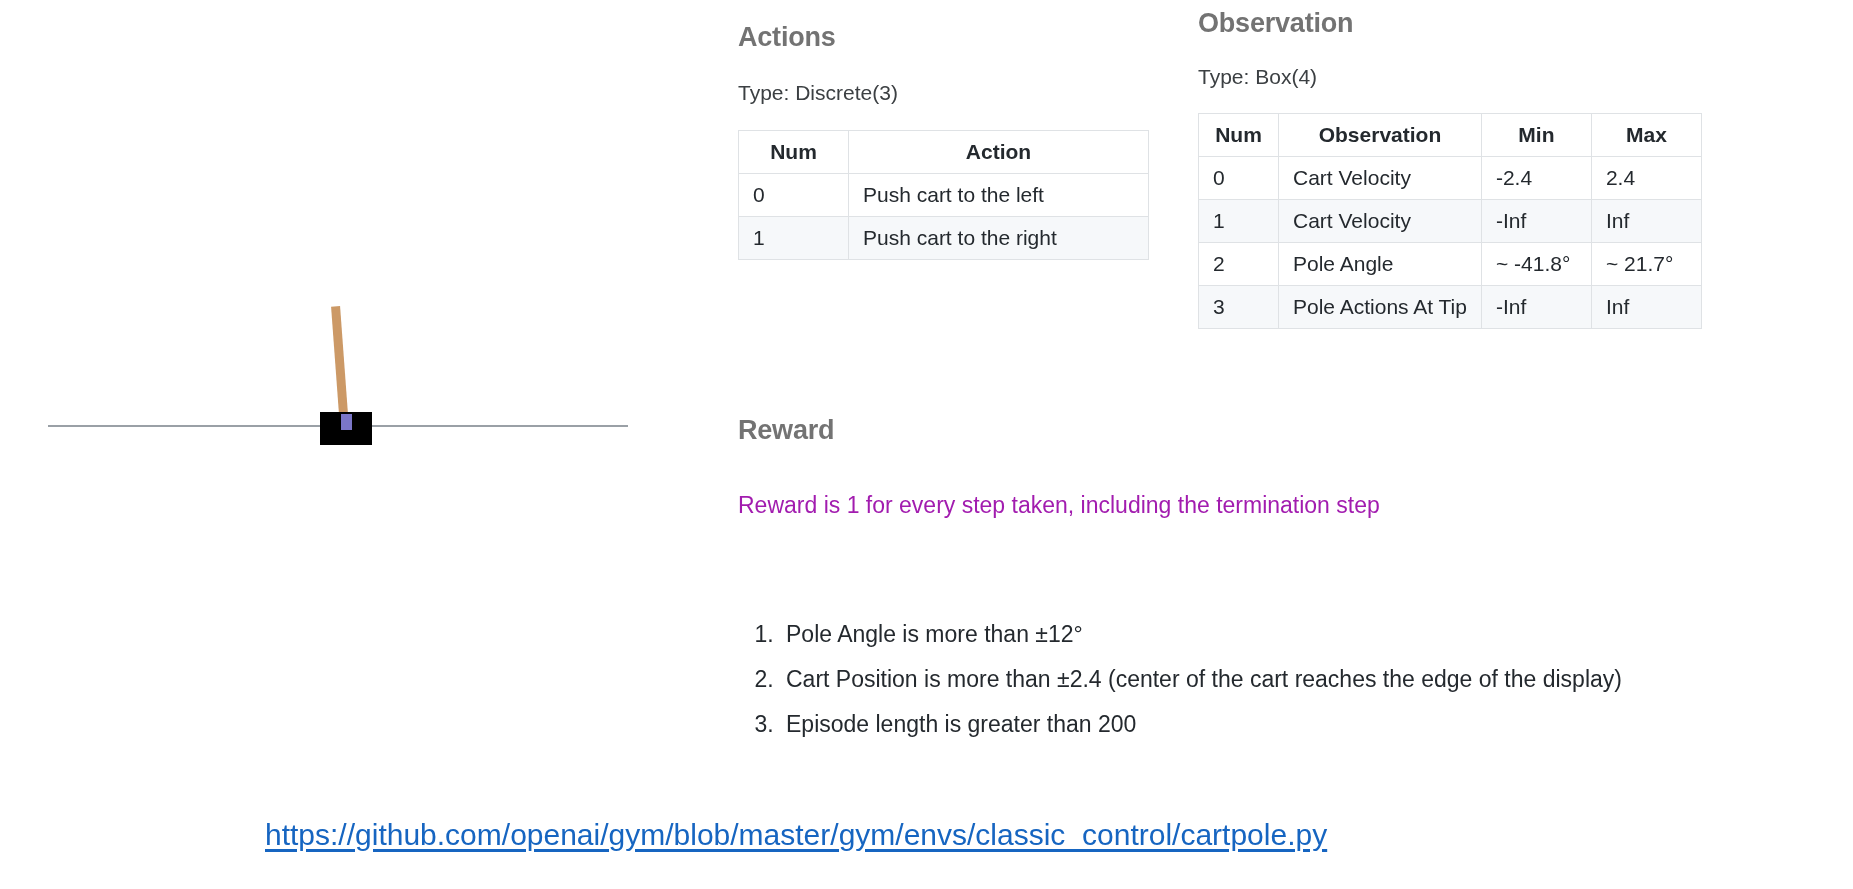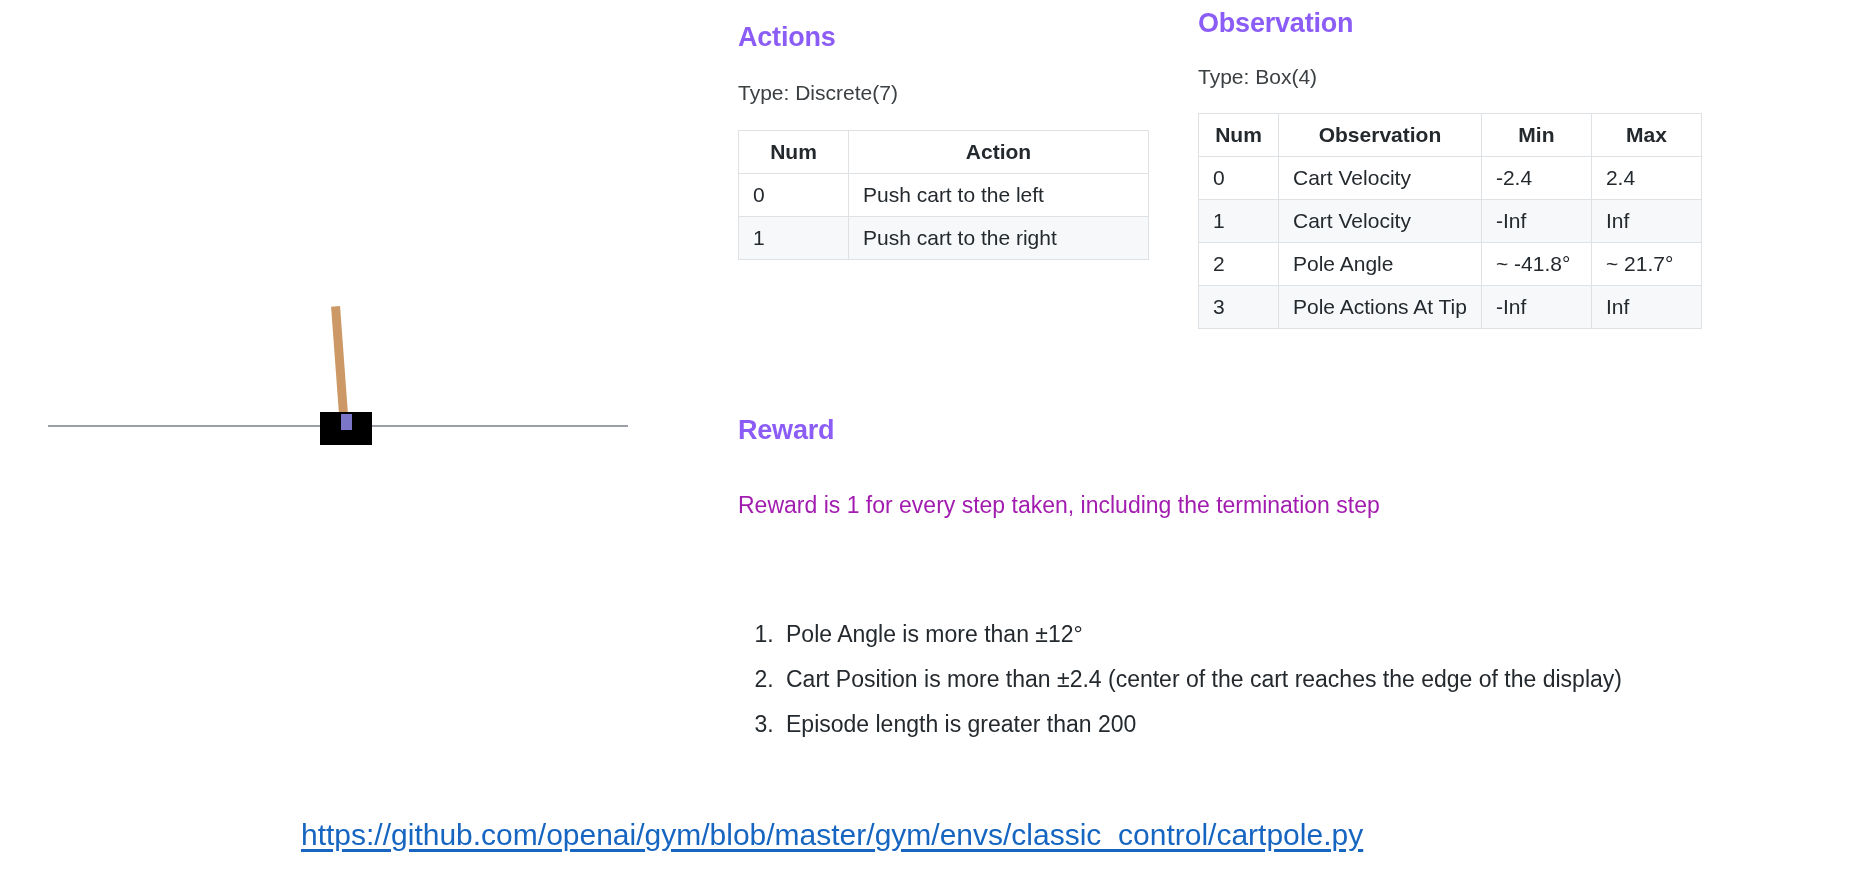--- a/index.html
+++ b/index.html
@@ -54,21 +54,21 @@
     top: 414px;
     width: 11px;
     height: 16px;
     background: #7b76c8;
   }
 
   
   .sec-h2 {
     font-size: 27px;
     font-weight: bold;
-    color: #8b5cf6;
+    color: #737373;
     letter-spacing: -0.2px;
     margin: 0;
     white-space: nowrap;
   }
   .sec-type {
     font-size: 21px;
     font-weight: normal;
     color: #3c4043;
     margin: 0;
     white-space: nowrap;
@@ -133,21 +133,20 @@
     margin-bottom: 18px;
     padding-left: 6px;
     white-space: nowrap;
   }
 
   
   #source-link-wrap {
     position: absolute;
     left: 265px;
     top: 818px;
-    margin-left: 36px;
   }
   #source-link {
     font-family: "Liberation Sans", sans-serif;
     font-size: 30px;
     color: #1665c1;
     text-decoration: underline;
     text-underline-offset: 4px;
     white-space: nowrap;
     cursor: pointer;
   }
@@ -157,21 +156,21 @@
 
 <div id="cartpole-figure">
   <div id="cartpole-track"></div>
   <div id="cartpole-pole"></div>
   <div id="cartpole-cart"></div>
   <div id="cartpole-axle"></div>
 </div>
 
 <div id="actions-section">
   <h2 class="sec-h2">Actions</h2>
-  <p id="actions-type" class="sec-type">Type: Discrete(7)</p>
+  <p id="actions-type" class="sec-type">Type: Discrete(3)</p>
   <table id="actions-table" class="md">
     <thead>
       <tr>
         <th class="col-num">Num</th>
         <th class="col-act">Action</th>
       </tr>
     </thead>
     <tbody>
       <tr>
         <td class="col-num">0</td>

